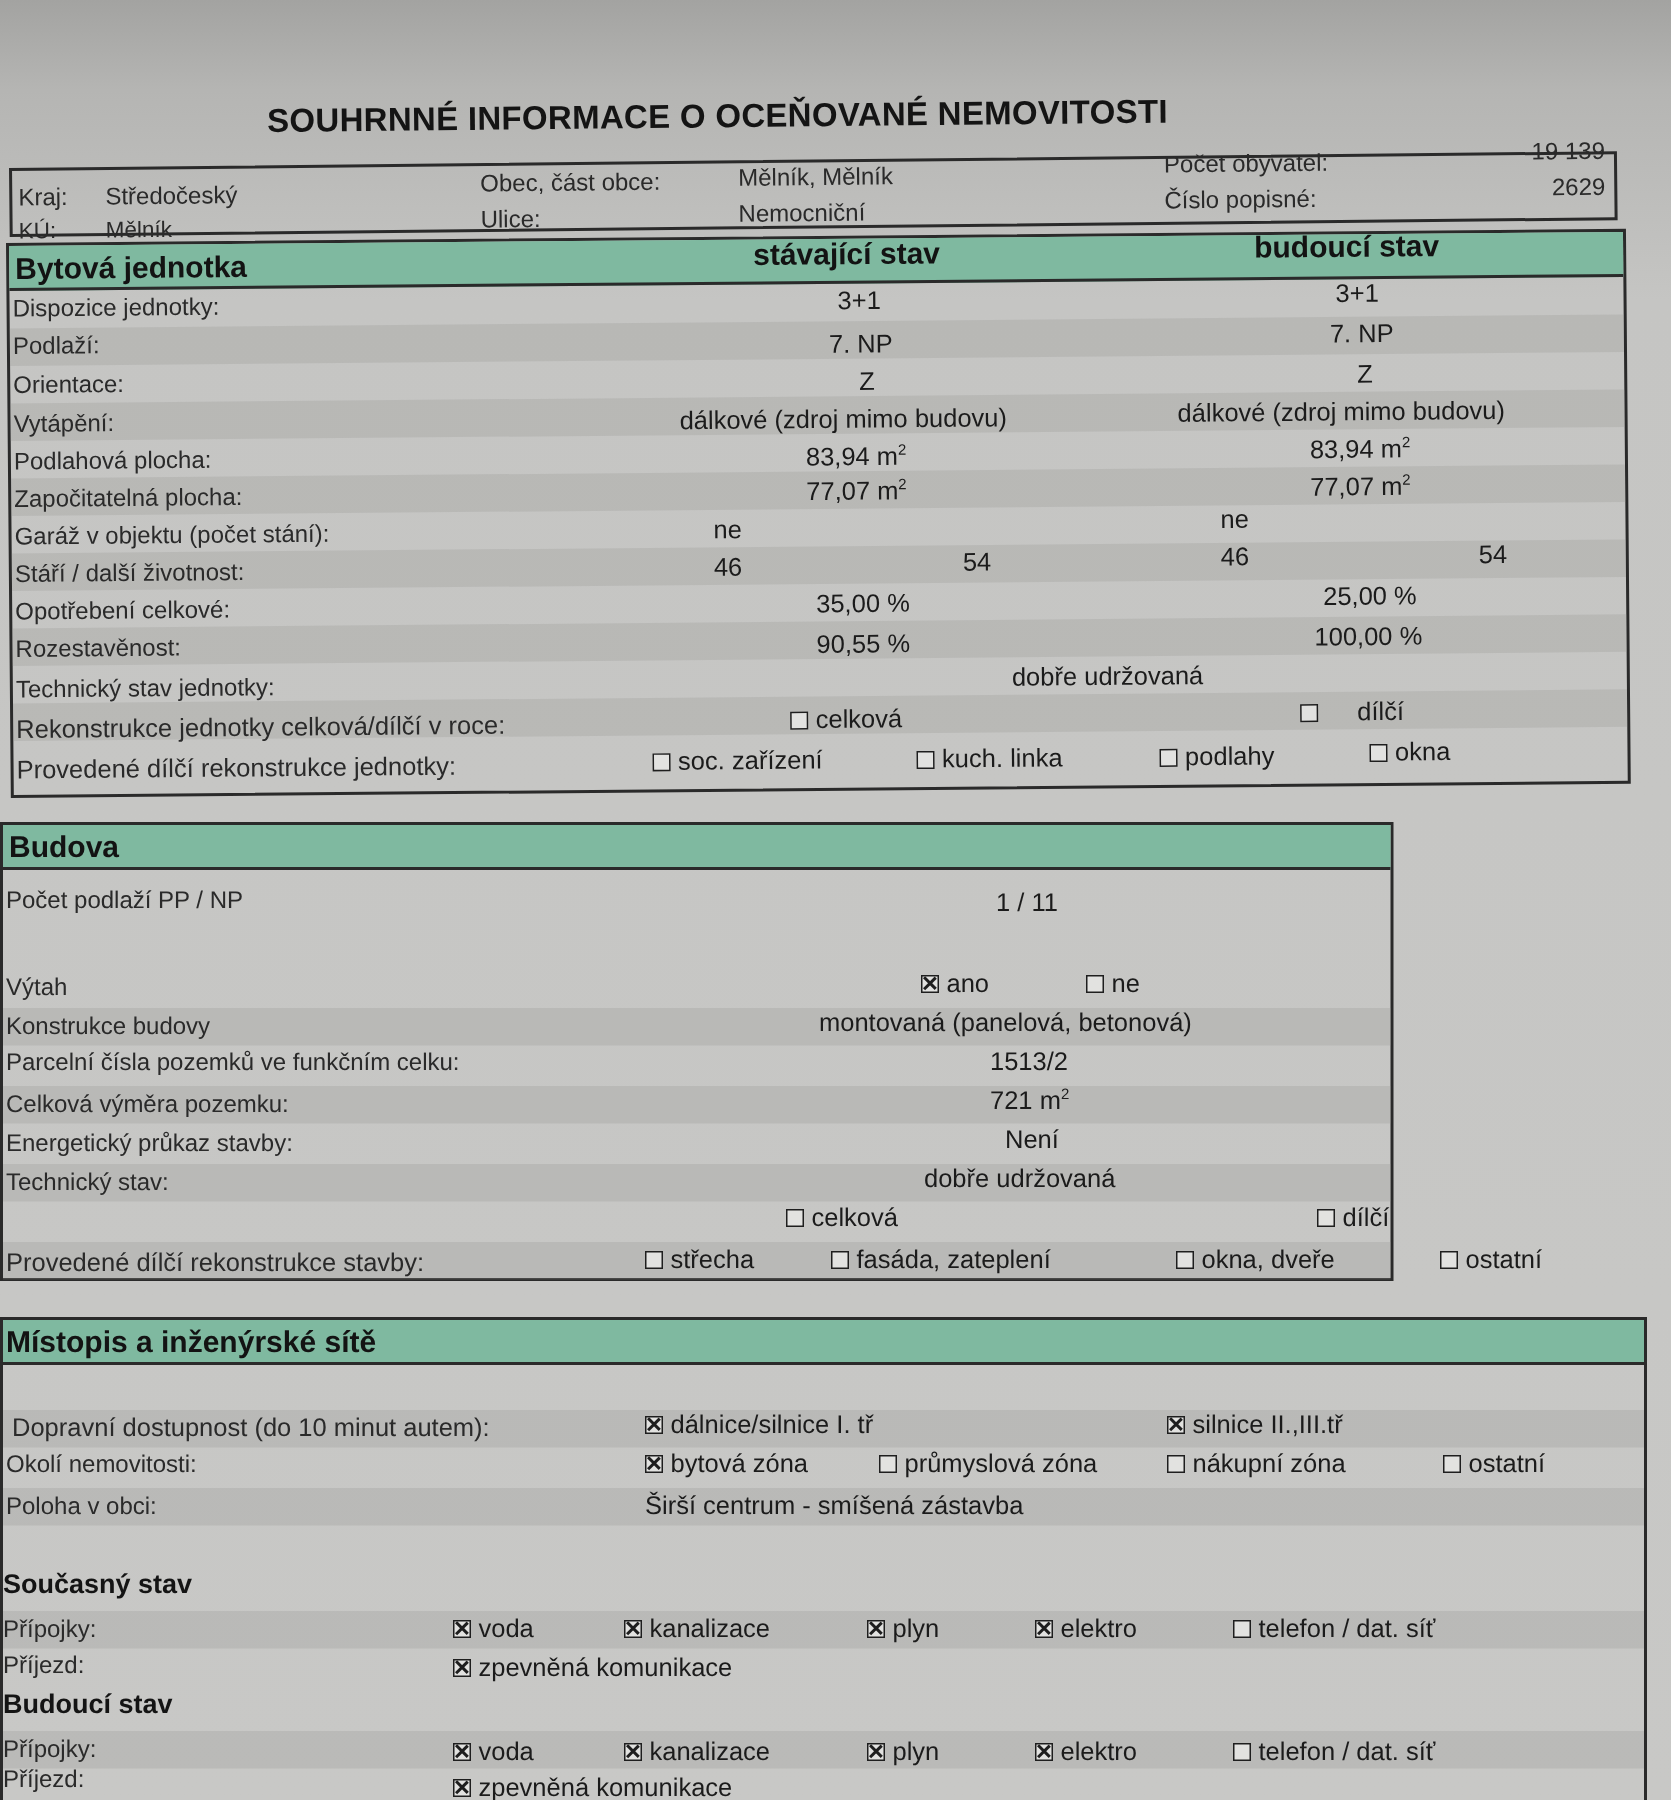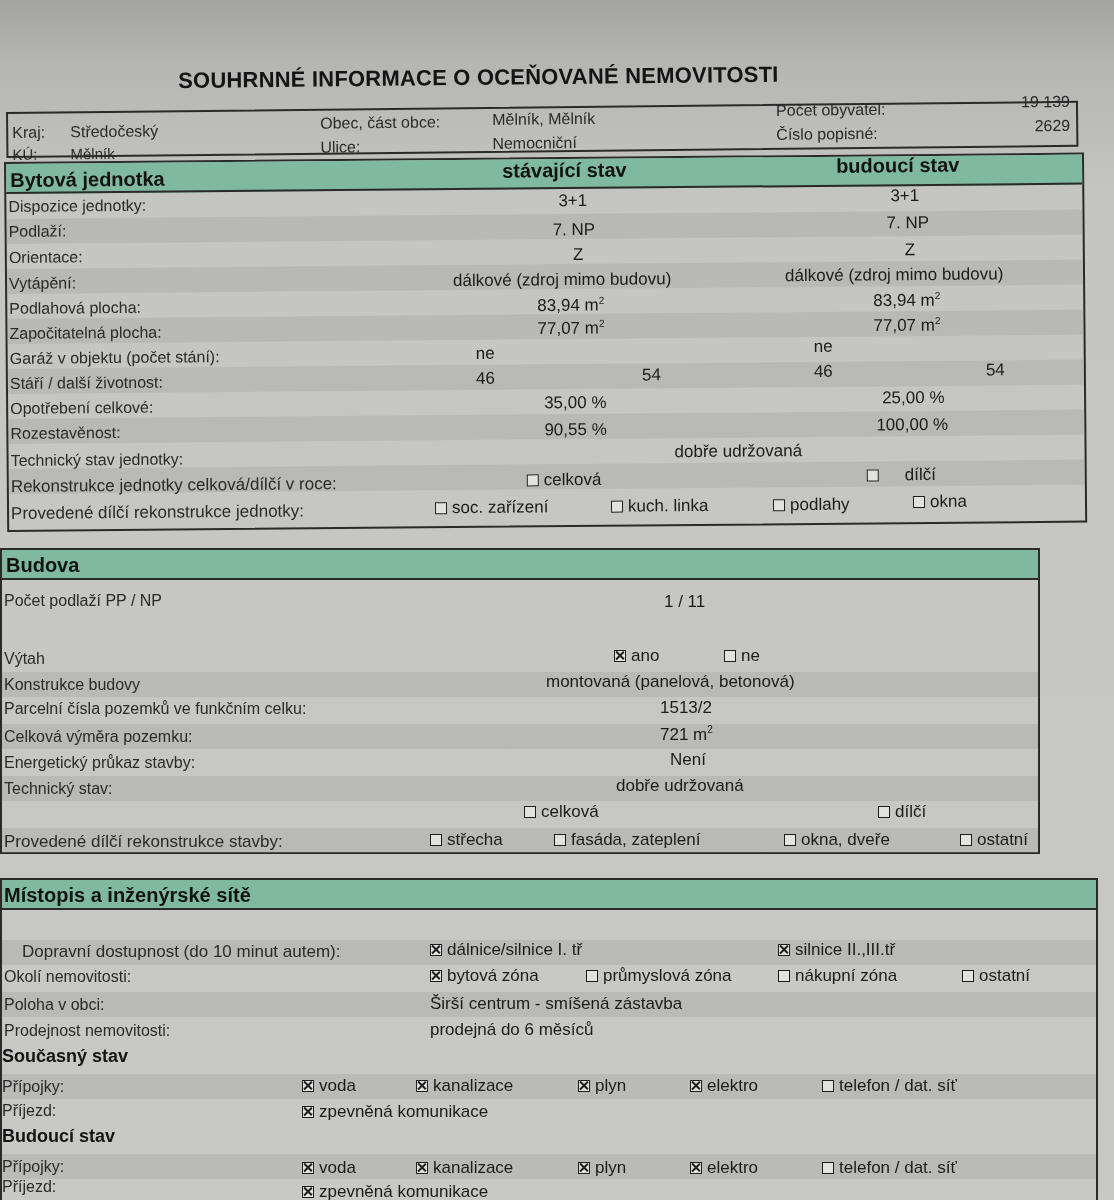--- a/index.html
+++ b/index.html
@@ -21,21 +21,21 @@
   .box { position:absolute; border:2px solid #2a2a2a; box-sizing:border-box; }
   .header-box { left:6px; top:112px; width:1072px; height:46px; transform:rotate(-0.6deg); transform-origin:left top; }
   .abs { position:absolute; white-space:nowrap; }
   .lbl { font-size:16px; color:#2a2a2a; }
   .val { font-size:17px; color:#1b1b1b; }
   .sec-head {
     position:absolute; background:#7fb9a0; border-bottom:2px solid #2a2a2a;
     font-size:20px; font-weight:bold; color:#131313; box-sizing:border-box;
   }
   .sec1 { left:4px; top:162px; width:1080px; height:370px; transform:rotate(-0.5deg); transform-origin:left top; }
-  .sec2 { left:0px; top:548px; width:1040px; height:306px; }
+  .sec2 { left:0px; top:548px; width:929px; height:306px; }
   .sec3 { left:0px; top:878px; width:1098px; height:330px; }
   .row { position:absolute; left:0; right:0; height:25px; }
   .row.stripe { background:rgba(150,150,148,0.28); }
   .cb { display:inline-block; width:12px; height:12px; border:1.6px solid #1e1e1e; box-sizing:border-box; vertical-align:-1px; margin-right:5px; position:relative; background:#e2e2e0; }
   .cb.on::before, .cb.on::after {
     content:""; position:absolute; left:4px; top:-1px; width:1.6px; height:11px; background:#1e1e1e;
   }
   .cb.on::before { transform:rotate(45deg); }
   .cb.on::after { transform:rotate(-45deg); }
   .bold-sub { font-weight:bold; font-size:18px; color:#141414; }
@@ -184,38 +184,34 @@
       <span class="abs val" style="left:782px;top:2px"><span class="cb"></span><span>okna, dveře</span></span>
       <span class="abs val" style="left:958px;top:2px"><span class="cb"></span><span>ostatní</span></span>
     </div>
   </div>
 
   <div class="box sec3">
     <div class="sec-head" style="left:0;top:0;width:100%;height:30px">
       <span class="abs" style="left:2px;top:4px">Místopis a inženýrské sítě</span>
     </div>
     <div class="row stripe" style="top:60px">
-      <span class="abs lbl" style="left:20px;top:2px;font-size:17px">Dopravní dostupnost (do 10 minut autem):</span>
+      <span class="abs lbl" style="left:6px;top:2px;font-size:17px">Dopravní dostupnost (do 10 minut autem):</span>
       <span class="abs val" style="left:428px;top:0px"><span class="cb on"></span><span>dálnice/silnice I. tř</span></span>
       <span class="abs val" style="left:776px;top:0px"><span class="cb on"></span><span>silnice II.,III.tř</span></span>
     </div>
     <div class="row" style="top:86px">
       <span class="abs lbl" style="left:2px;top:2px">Okolí nemovitosti:</span>
       <span class="abs val" style="left:428px;top:0px"><span class="cb on"></span><span>bytová zóna</span></span>
       <span class="abs val" style="left:584px;top:0px"><span class="cb"></span><span>průmyslová zóna</span></span>
       <span class="abs val" style="left:776px;top:0px"><span class="cb"></span><span>nákupní zóna</span></span>
       <span class="abs val" style="left:960px;top:0px"><span class="cb"></span><span>ostatní</span></span>
     </div>
     <div class="row stripe" style="top:112px">
       <span class="abs lbl" style="left:2px;top:4px">Poloha v obci:</span>
       <span class="abs val" style="left:428px;top:2px">Širší centrum - smíšená zástavba</span>
-    </div>
-    <div class="row" style="top:138px">
-      <span class="abs lbl" style="left:2px;top:4px">Prodejnost nemovitosti:</span>
-      <span class="abs val" style="left:428px;top:2px">prodejná do 6 měsíců</span>
     </div>
     <div class="row" style="top:164px">
       <span class="abs bold-sub" style="left:0px;top:2px">Současný stav</span>
     </div>
     <div class="row stripe" style="top:194px">
       <span class="abs lbl" style="left:0px;top:4px">Přípojky:</span>
       <span class="abs val" style="left:300px;top:2px"><span class="cb on"></span><span>voda</span></span>
       <span class="abs val" style="left:414px;top:2px"><span class="cb on"></span><span>kanalizace</span></span>
       <span class="abs val" style="left:576px;top:2px"><span class="cb on"></span><span>plyn</span></span>
       <span class="abs val" style="left:688px;top:2px"><span class="cb on"></span><span>elektro</span></span>

